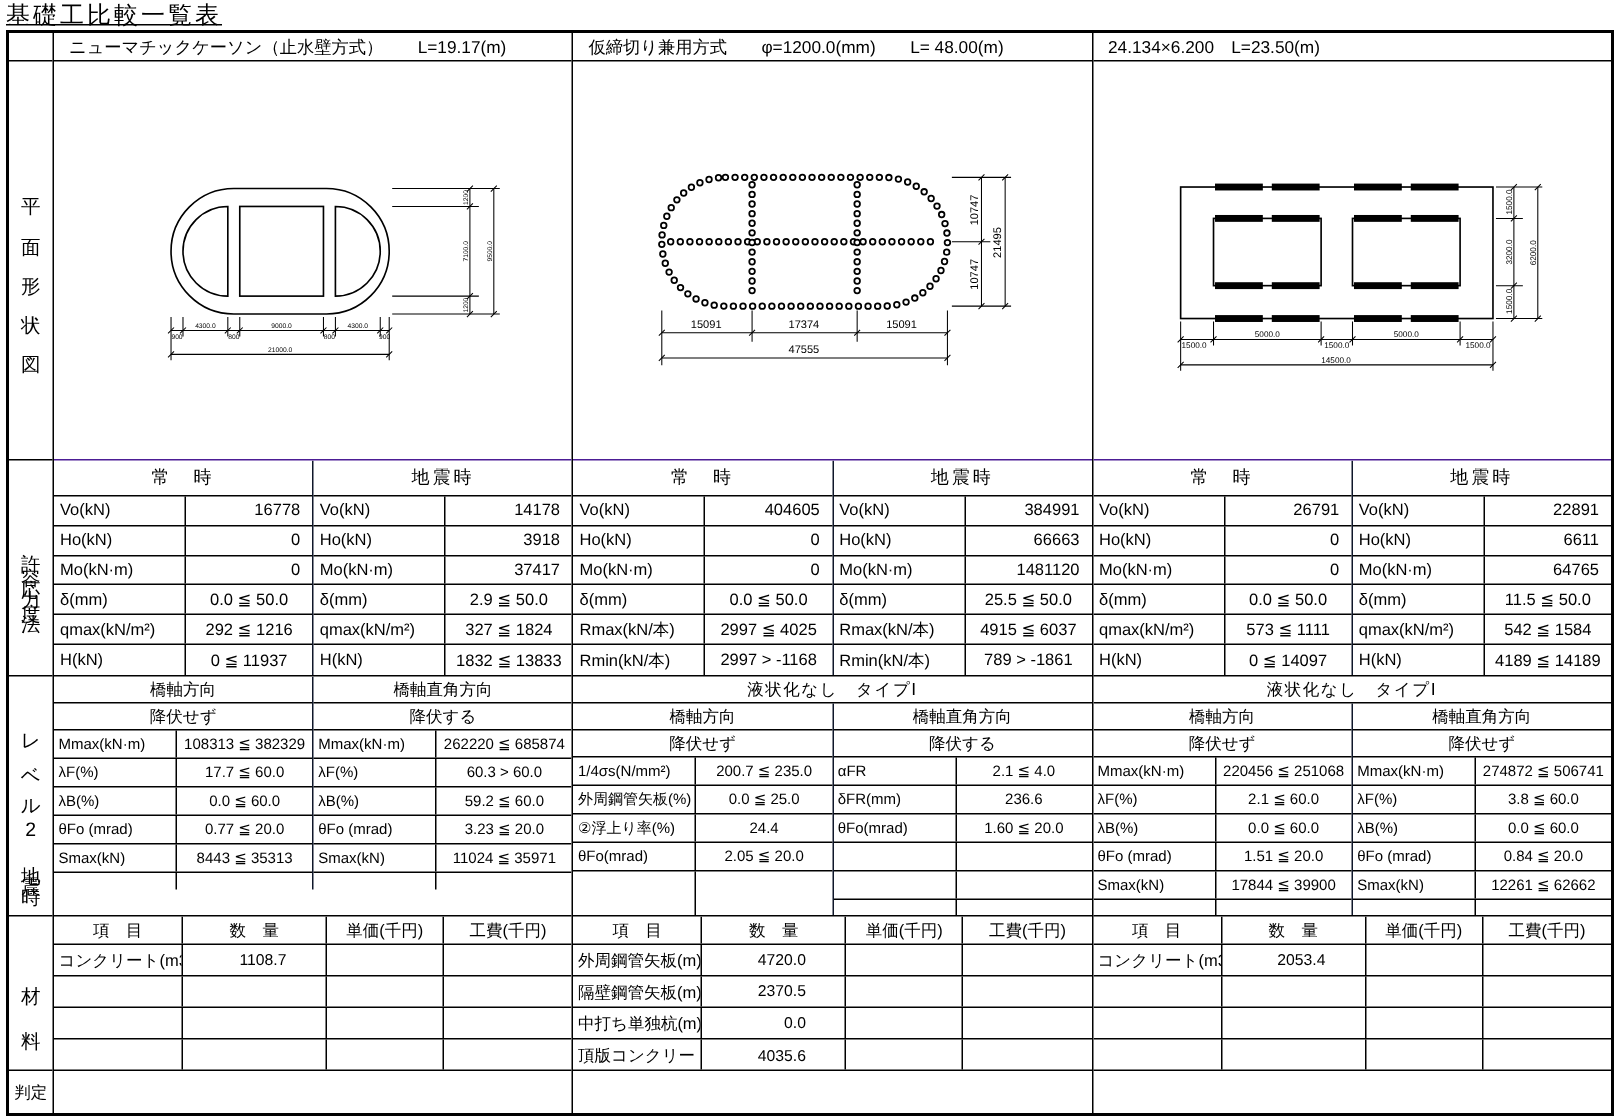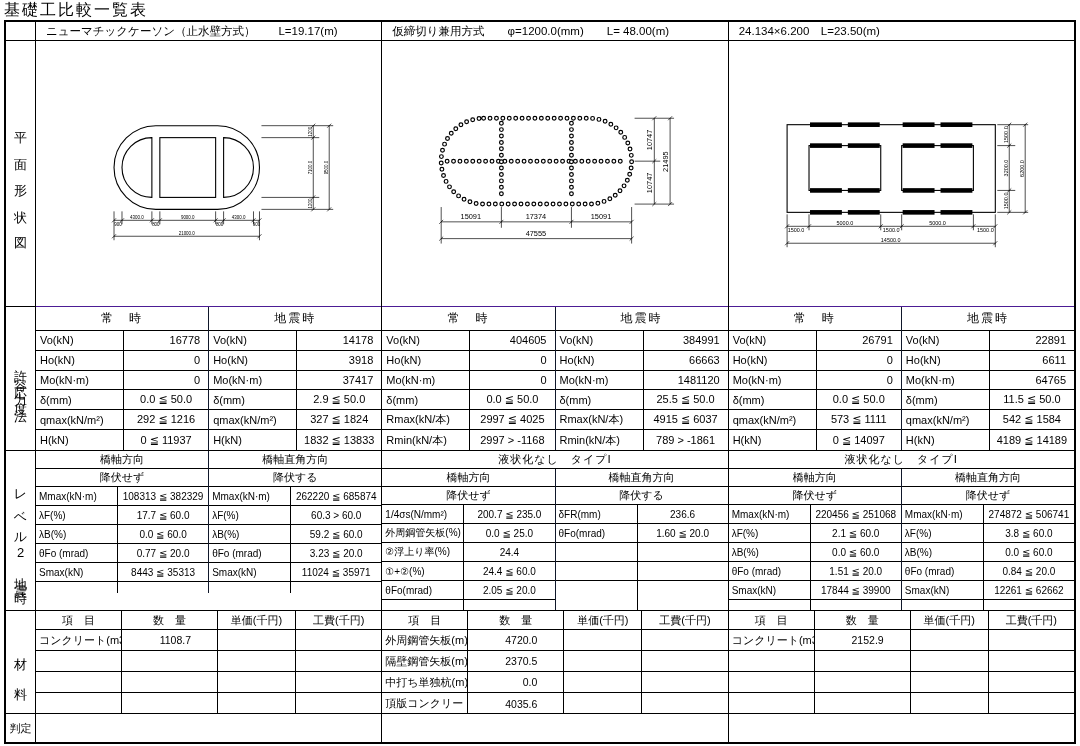--- a/index.html
+++ b/index.html
@@ -1,19 +1,19 @@
 <!DOCTYPE html>
 <html><head>
 <meta charset="utf-8">
 <style>
   *{box-sizing:border-box;margin:0;padding:0}
   html,body{background:#fff}
   body{font-family:"Liberation Sans","DejaVu Sans",sans-serif;color:#000}
   .sheet{position:relative;width:1080px;height:746px;background:#fff;overflow:hidden}
-  .title{position:absolute;left:4px;top:0px;font-size:16px;letter-spacing:2px;white-space:nowrap}
+  .title{position:absolute;left:4px;top:0px;font-size:16px;letter-spacing:2px;text-decoration:underline;white-space:nowrap}
   .table{position:absolute;left:4px;top:20px;width:1072px;height:724px;border:2px solid #000;display:flex}
   .labcol{width:30px;flex-shrink:0;border-right:1px solid #000;display:flex;flex-direction:column}
   .labcell{border-bottom:1px solid #000;display:flex;align-items:center;justify-content:center;overflow:hidden}
   .h-hdr{height:19px}.h-plan{height:266px}.h-allow{height:144px}.h-lv2{height:160px}.h-mat{height:103px}
   .h-judge{flex:1;border-bottom:none;font-size:11px}
   .vl{writing-mode:vertical-rl;text-orientation:upright;font-size:13px;line-height:1}
   .vl-plan{letter-spacing:26px;transform:translateY(13px)}
   .vl-allow{letter-spacing:8px;transform:translateY(4px)}
   .vl-lv2{letter-spacing:7px;transform:translateY(4px)}
   .vl-mat{letter-spacing:30px;transform:translateY(15px)}
@@ -379,35 +379,35 @@
                 </div>
           <div class="l2row">
                   <div class="l2lab">外周鋼管矢板(%)</div>
                   <div class="l2val">0.0 ≦ 25.0</div>
                 </div>
           <div class="l2row">
                   <div class="l2lab">②浮上り率(%)</div>
                   <div class="l2val">24.4</div>
                 </div>
           <div class="l2row">
-                  <div class="l2lab">①+②(%)</div>
-                  <div class="l2val">24.4 ≦ 60.0</div>
-                </div>
-          <div class="l2row">
                   <div class="l2lab">θFo(mrad)</div>
                   <div class="l2val">2.05 ≦ 20.0</div>
                 </div>
           <div class="l2row l2e">
                   <div class="l2lab"></div>
                   <div class="l2val"></div>
                 </div>
         </div>
         <div class="half">
           <div class="l2dir">橋軸直角方向</div>
           <div class="l2dir">降伏する</div>
+          <div class="l2row">
+                  <div class="l2lab">αFR</div>
+                  <div class="l2val">2.1 ≦ 4.0</div>
+                </div>
           <div class="l2row">
                   <div class="l2lab">δFR(mm)</div>
                   <div class="l2val">236.6</div>
                 </div>
           <div class="l2row">
                   <div class="l2lab">θFo(mrad)</div>
                   <div class="l2val">1.60 ≦ 20.0</div>
                 </div>
           <div class="l2row">
                   <div class="l2lab"></div>
@@ -632,21 +632,21 @@
 
     <div class="mat">
       <div class="mhdr">
         <div class="mc mitemw">項　目</div>
         <div class="mc mqtyw">数　量</div>
         <div class="mc munitw">単価(千円)</div>
         <div class="mc mcostw">工費(千円)</div>
       </div>
       <div class="mrow">
               <div class="mitem">コンクリート(m3)</div>
-              <div class="mqty">2152.9</div>
+              <div class="mqty">2053.4</div>
               <div class="munit"></div>
               <div class="mcost"></div>
             </div>
       <div class="mrow">
               <div class="mitem"></div>
               <div class="mqty"></div>
               <div class="munit"></div>
               <div class="mcost"></div>
             </div>
       <div class="mrow">

